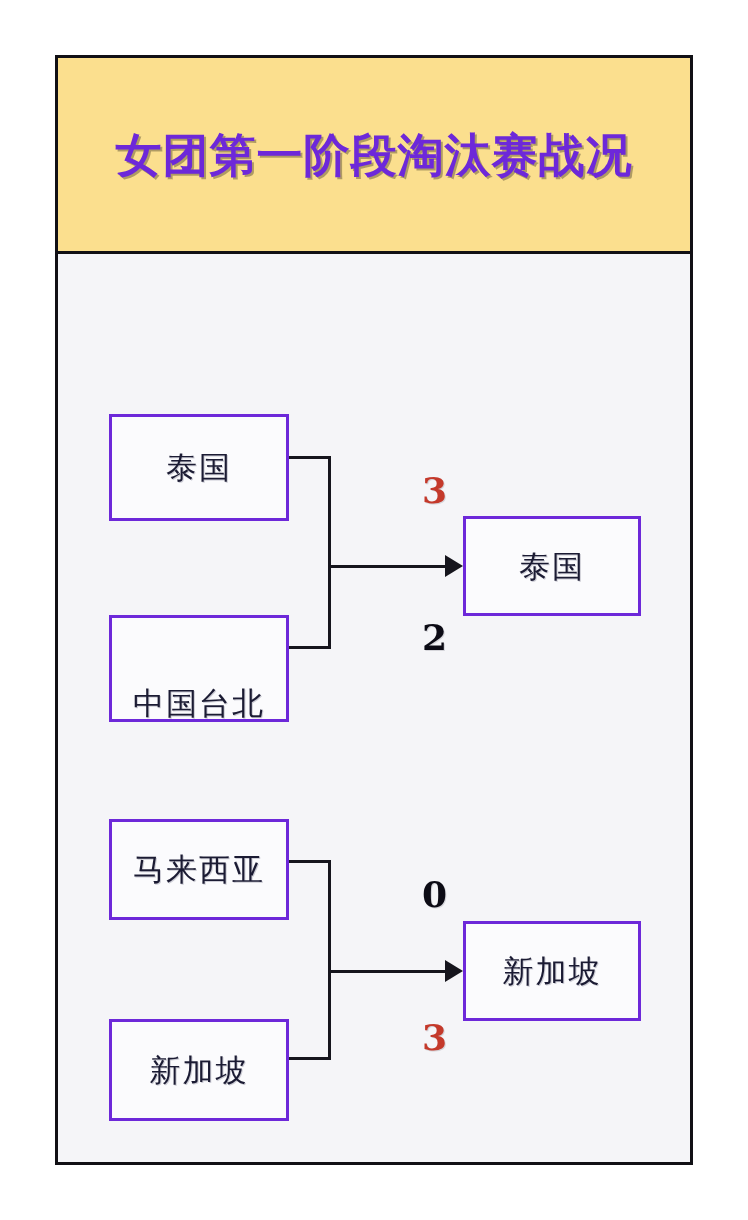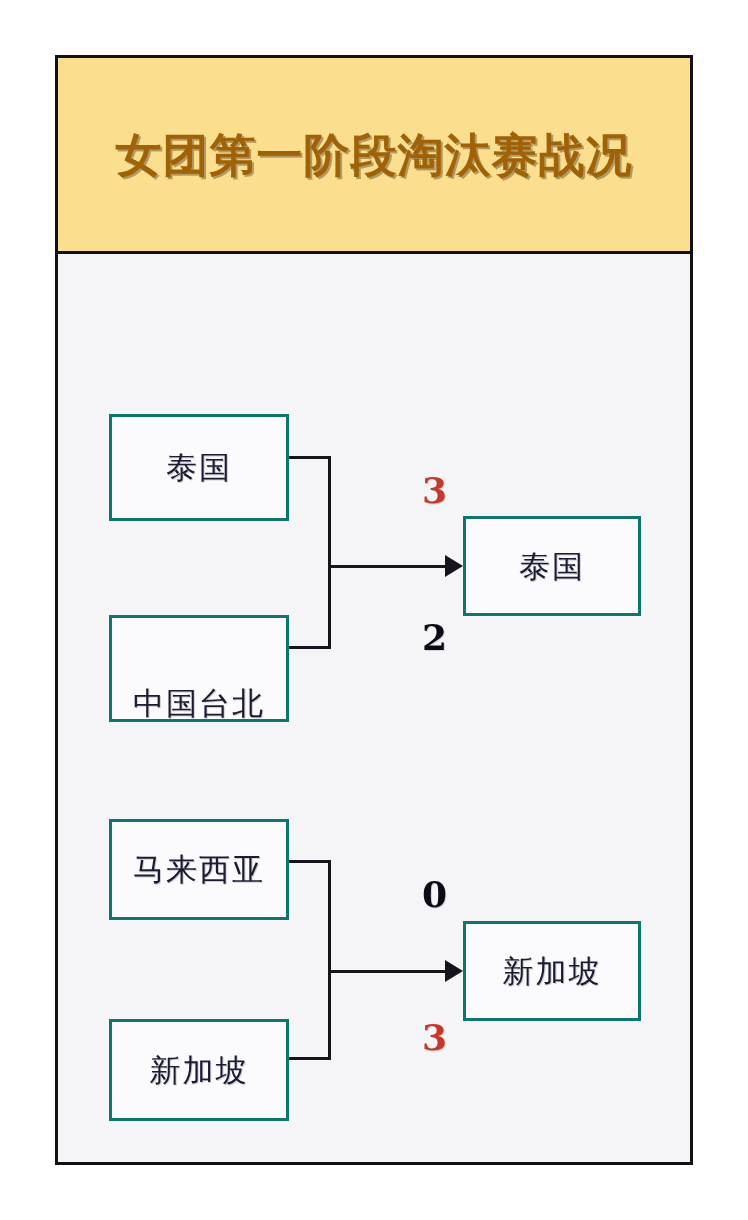--- a/index.html
+++ b/index.html
@@ -39,42 +39,42 @@
     box-sizing: border-box;
     display: flex;
     align-items: center;
     justify-content: center;
   }
   #title-text {
     font-family: "DejaVu Serif", "Liberation Serif", serif;
     font-weight: bold;
     font-size: 46px;
     letter-spacing: 1px;
-    color: #a16207;
+    color: #6d28d9;
     text-shadow: 2px 2px 0 rgba(0,0,0,0.30);
     white-space: nowrap;
     line-height: 1;
   }
 
   
   #bracket-body {
     position: absolute;
     left: 0;
     top: 196px;
     width: 632px;
     height: 908px;
     background: #f5f5f8;
   }
 
   
   .team-box {
     position: absolute;
     box-sizing: border-box;
     background: #fbfbfd;
-    border: 3px solid #0f766e;
+    border: 3px solid #6d28d9;
     display: flex;
     align-items: center;
     justify-content: center;
   }
   .team-label {
     font-family: "DejaVu Sans", "Liberation Sans", sans-serif;
     font-size: 31px;
     color: #1b1b33;
     letter-spacing: 2px;
     white-space: nowrap;

